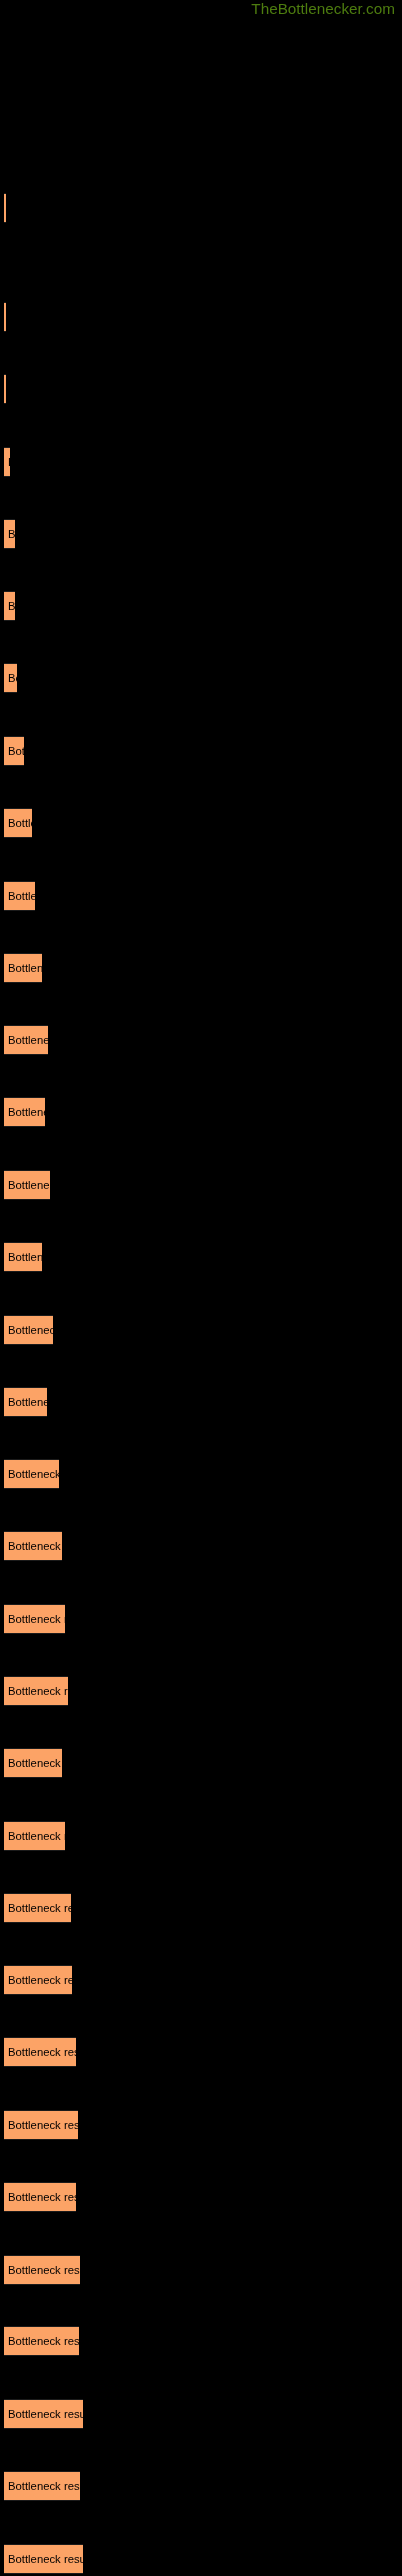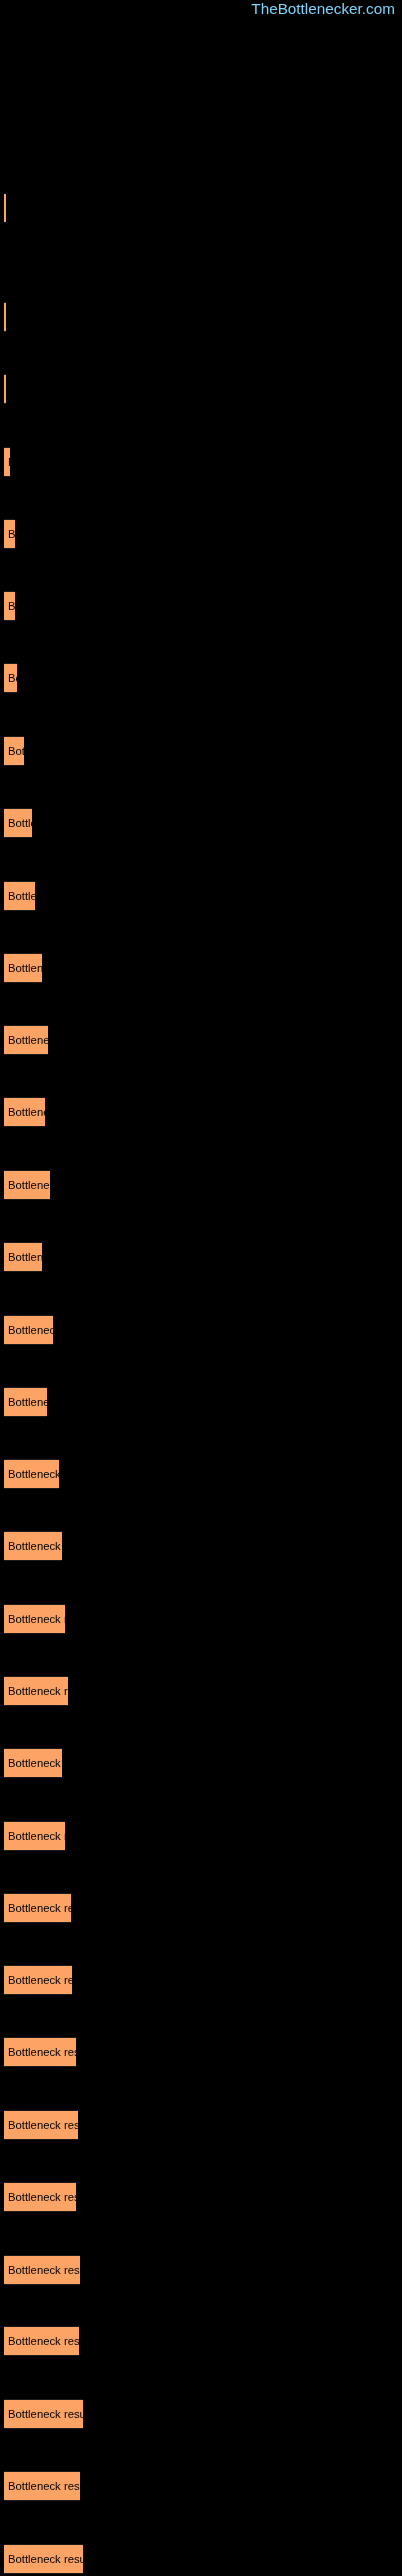--- a/index.html
+++ b/index.html
@@ -14,21 +14,21 @@
     overflow: hidden;
     font-family: "Liberation Sans", sans-serif;
   }
 
   .site-title {
     position: absolute;
     right: 8px;
     top: 0.8px;
     font-size: 15.3px;
     line-height: 16px;
-    color: #7dd3fc;
+    color: #4d7c0f;
     letter-spacing: 0px;
     white-space: nowrap;
     font-family: "Liberation Sans", sans-serif;
   }
 
   .chart-area {
     position: absolute;
     left: 0;
     top: 0;
     width: 403px;

